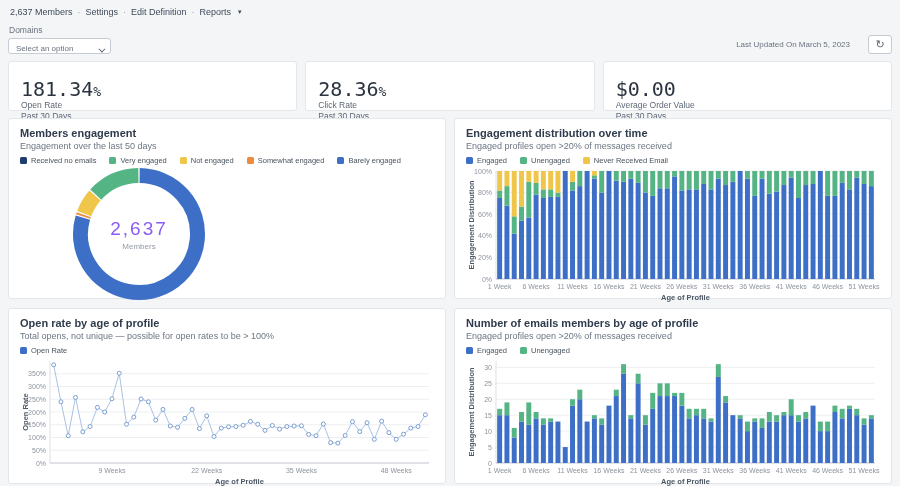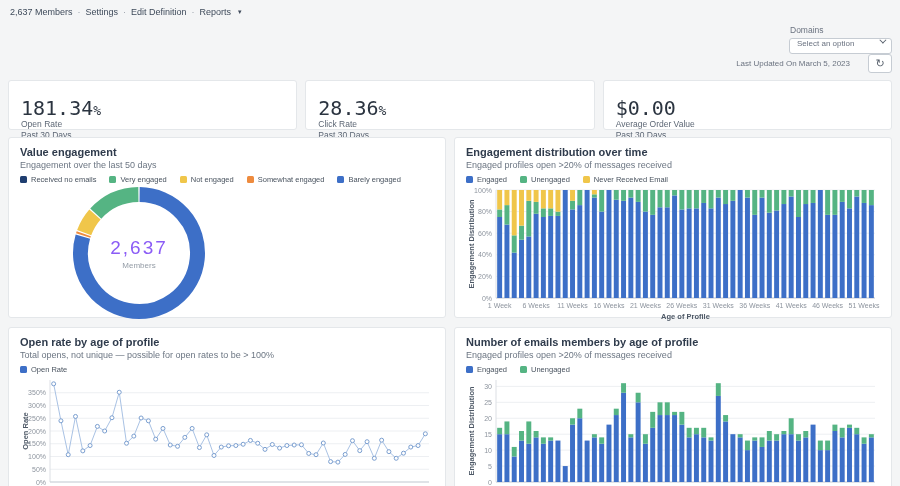--- a/index.html
+++ b/index.html
@@ -7,24 +7,24 @@
   body { background:#f4f5f6; font-family:"Liberation Sans", sans-serif; color:#3f4b5b; }
   .page { padding:5px 8px; }
 
   
   .breadcrumb { font-size:9px; color:#3f4b5b; margin:2px 2px 8px 2px; display:flex; align-items:center; gap:5px; }
   .breadcrumb a { color:#3f4b5b; text-decoration:none; cursor:pointer; }
   .breadcrumb .sep { color:#9aa1ab; }
   .caret { font-size:7px; color:#3f4b5b; margin-left:2px; }
 
   
-  .filter-row { display:flex; justify-content:space-between; align-items:flex-end; margin-bottom:7px;flex-direction:column; }
+  .filter-row { display:flex; justify-content:space-between; align-items:flex-end; margin-bottom:7px; }
   .domains-label { font-size:8.5px; color:#6b7380; margin:0 0 3px 1px; }
   .select { width:103px; height:16px; background:#fff; border:1px solid #c6ccd3; border-radius:3px;
-            display:flex; align-items:flex-start; justify-content:space-between; padding:0 7px; cursor:pointer; }
+            display:flex; align-items:flex-end; justify-content:space-between; padding:0 7px; cursor:pointer; }
   .select .ph { font-size:8px; color:#6a7280; }
   .chev { width:5px; height:5px; border-right:1px solid #555e6a; border-bottom:1px solid #555e6a;
           transform:rotate(45deg) translateY(-2px); }
   .updated { display:flex; align-items:center; gap:18px; }
   .updated .txt { font-size:8px; color:#6b7380; }
   .refresh-btn { width:24px; height:19px; background:#fff; border:1px solid #c6ccd3; border-radius:3px;
                  display:flex; align-items:center; justify-content:center; cursor:pointer; }
   .refresh-btn span { font-size:11px; color:#555e6a; line-height:1; }
 
   
@@ -103,21 +103,21 @@
     </div>
     <div class="card kpi-card">
       <div class="kpi-value"><span>$0.00</span><span class="sfx"></span></div>
       <div class="kpi-label">Average Order Value</div>
       <div class="kpi-period">Past 30 Days</div>
     </div>
   </div>
 
   <div class="chart-row row-mid">
     <div class="card chart-card chart-card-left">
-      <div class="chart-title">Value engagement</div>
+      <div class="chart-title">Members engagement</div>
       <div class="chart-subtitle">Engagement over the last 50 days</div>
       <div class="legend">
           <span class="legend-item">
             <span class="legend-swatch" style="background: rgb(31, 62, 112);"></span>
             <span class="legend-label">Received no emails</span>
           </span>
           <span class="legend-item">
             <span class="legend-swatch" style="background: rgb(85, 180, 131);"></span>
             <span class="legend-label">Very engaged</span>
           </span>

